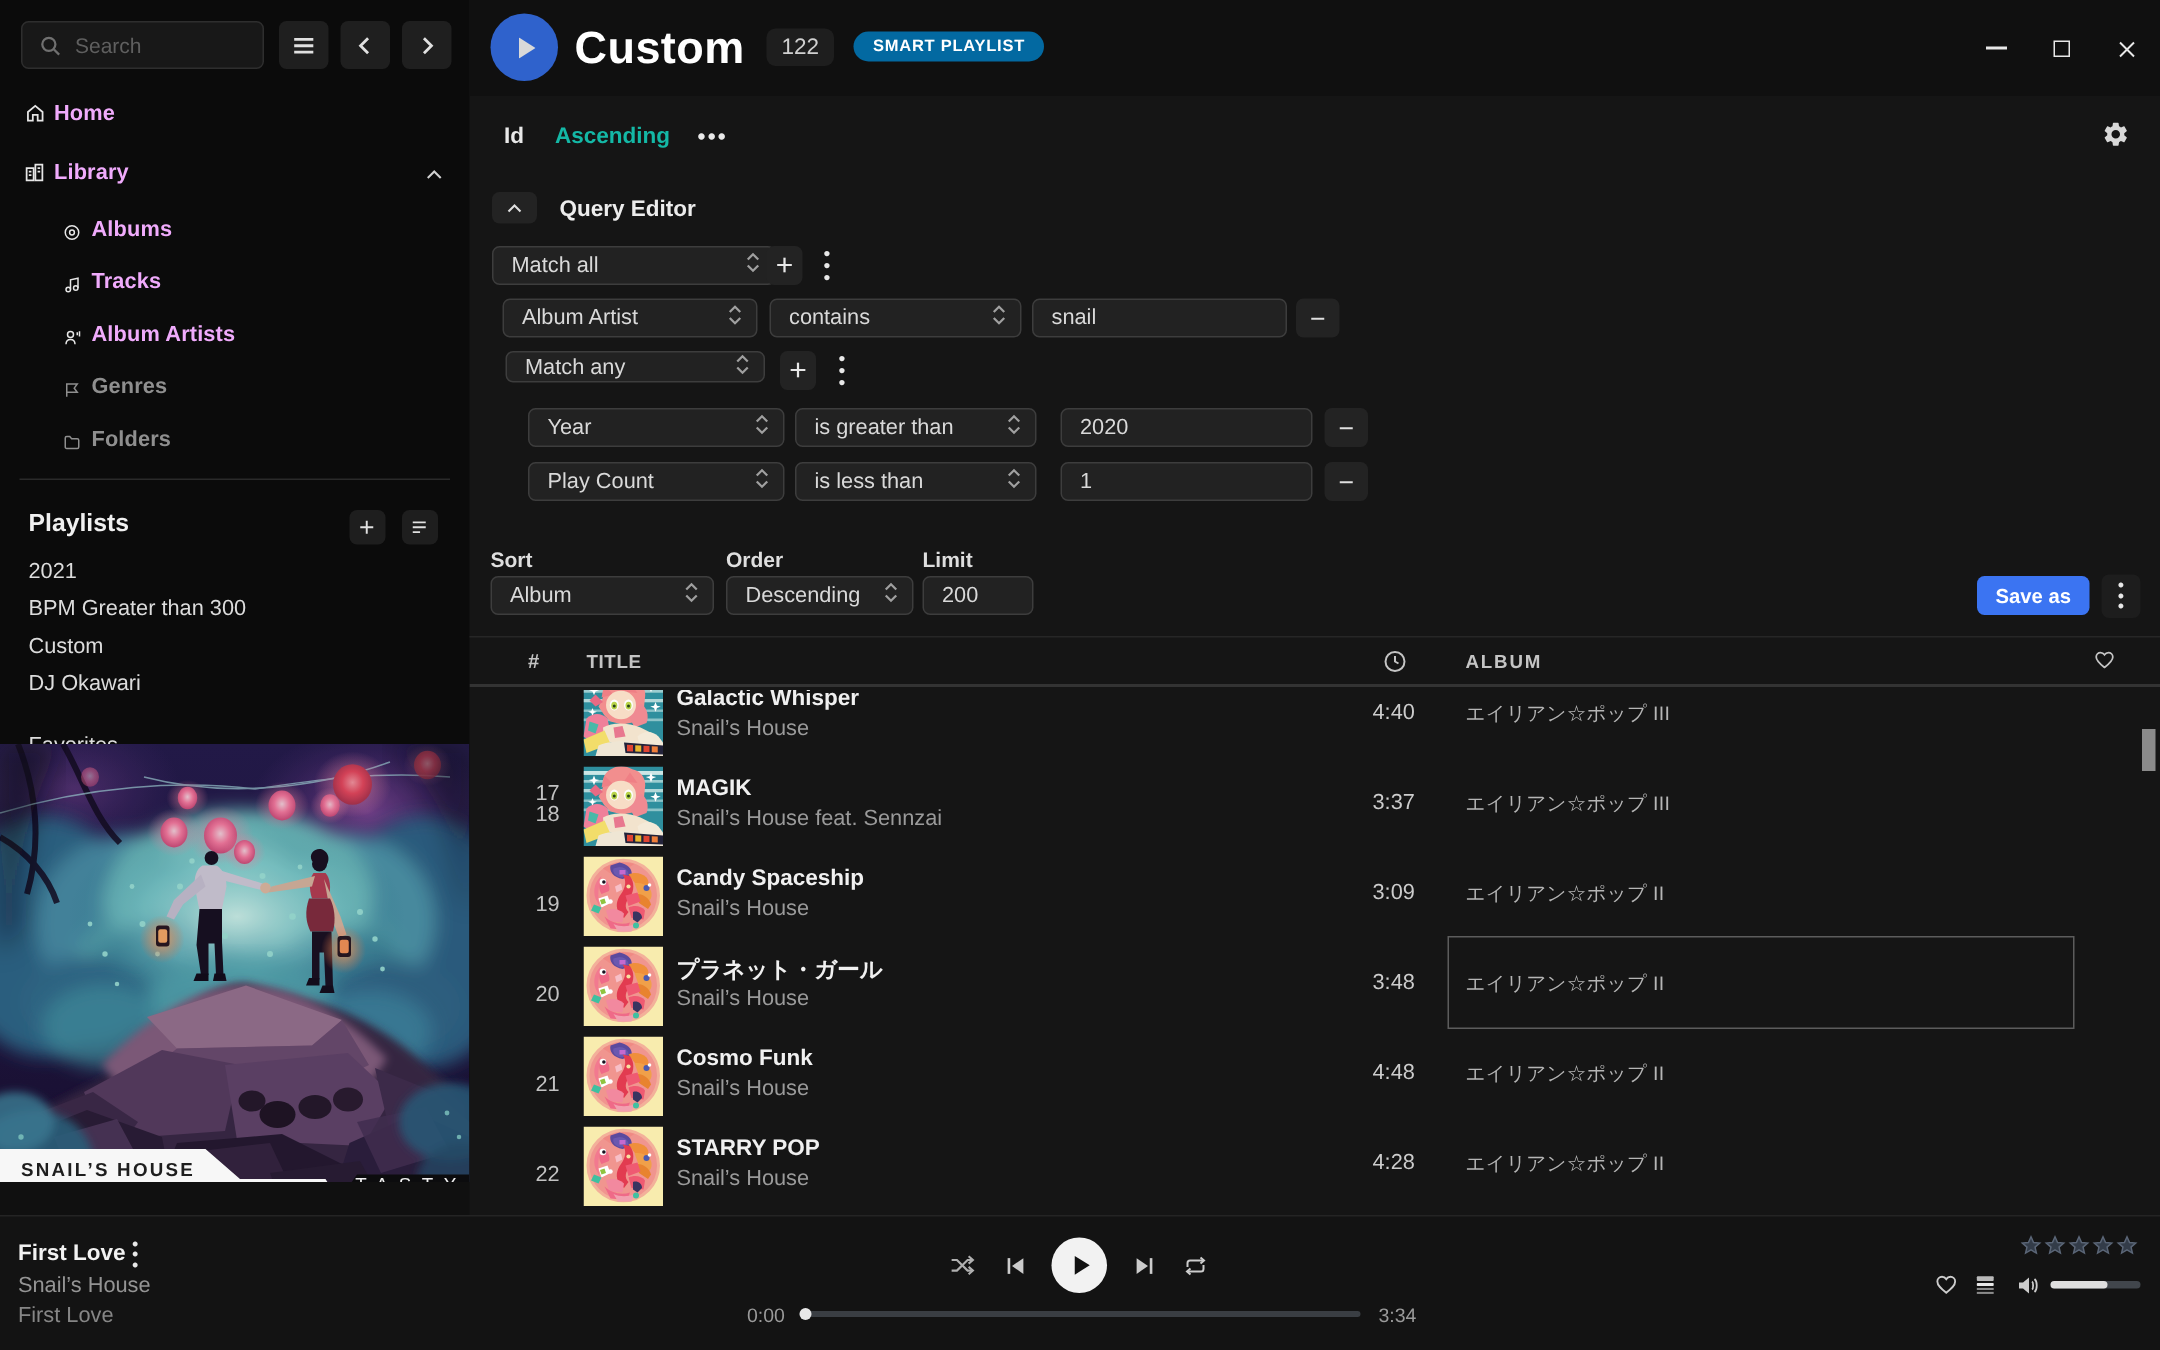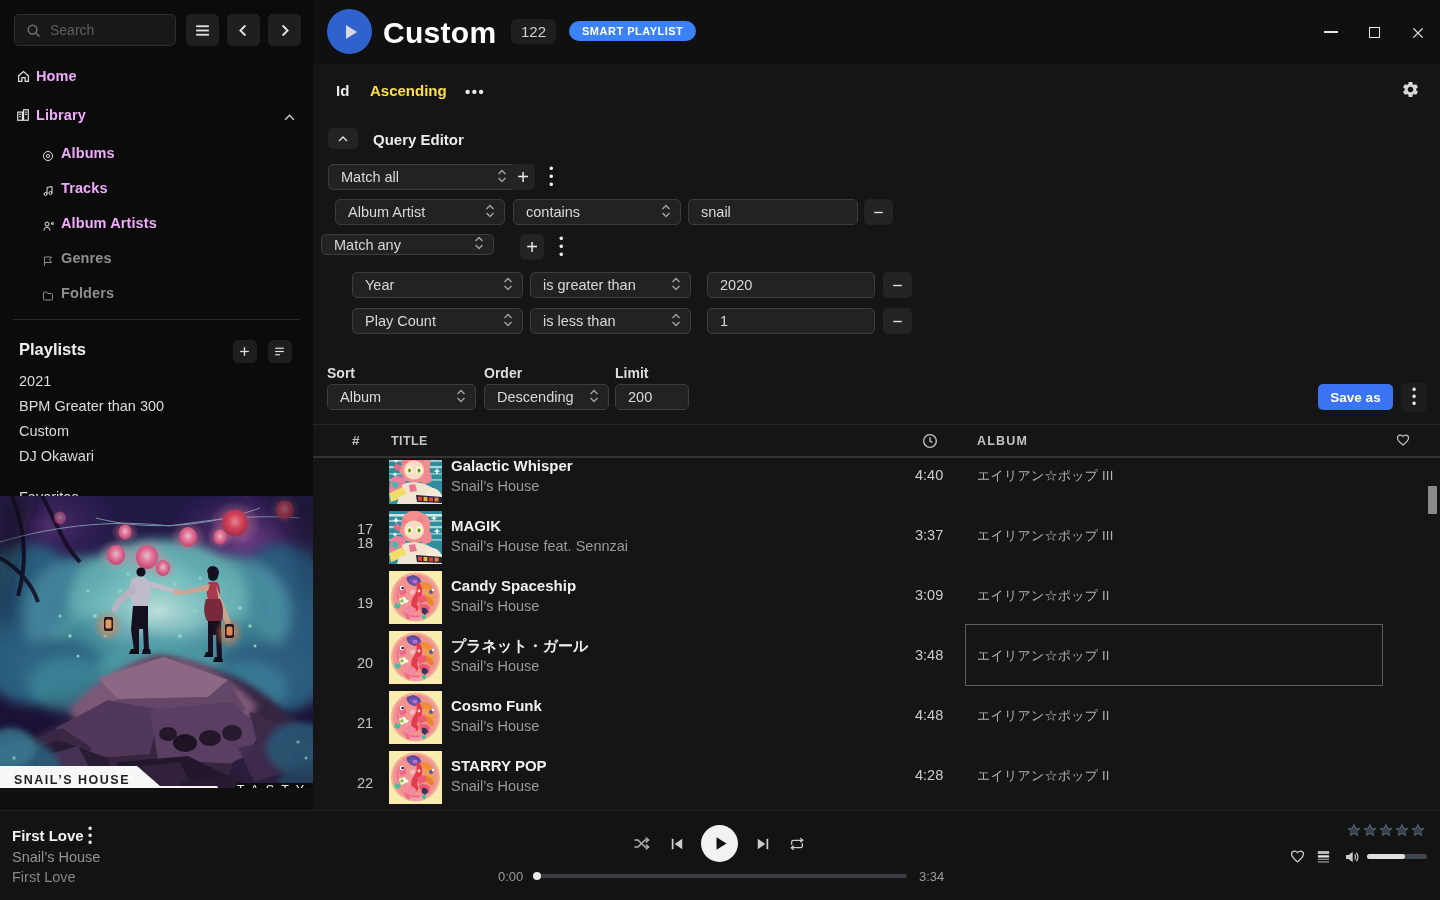--- a/index.html
+++ b/index.html
@@ -16,21 +16,21 @@
     display:flex; align-items:center; }
   .navtxt { font-size:14.5px; font-weight:700; color:#f0abfc; letter-spacing:.1px; }
   .navdim { color:#8f8f8f; }
   .plitem { font-size:14.5px; color:#dcdcdc; }
 
   
   #main { left:313px; top:0; width:1127px; height:810px; background:#151515; }
   #pageheader { left:0; top:0; width:1127px; height:64px; background:#101010; }
   .badge167 { background:#1e1e1e; border-radius:6px; color:#d0d0d0; font-size:15px;
     padding:4px 10px; }
-  .smartpill { background:#3b82f6; border-radius:15px; color:#fff; font-size:11px;
+  .smartpill { background:#0369a1; border-radius:15px; color:#fff; font-size:11px;
     font-weight:700; letter-spacing:.5px; padding:4px 13px; }
 
   .sel { background:#222222; border:1px solid #3d3d3d; border-radius:5px; color:#d9d9d9;
     font-size:14.5px; display:flex; align-items:center; padding-left:12px; }
   .sel .cars { margin-left:auto; margin-right:9px; color:#9a9a9a; }
   .qbtn { background:#232323; border-radius:5px; color:#e8e8e8; display:flex;
     align-items:center; justify-content:center; }
   .lbl { font-size:14px; font-weight:700; color:#dedede; }
 
   
@@ -459,21 +459,21 @@
     <div class="abs" style="left:1011px; top:31px; width:14px; height:2px; background:#e8e8e8;"></div>
     <div class="abs" style="left:1056px; top:27px; width:11px; height:11px; border:1.6px solid #e8e8e8;"></div>
     <div class="abs" style="left:1098px; top:26px;">
       <svg width="14" height="14" viewBox="0 0 24 24" fill="none" stroke="#e8e8e8" stroke-width="2.2">
           <line x1="4" y1="4" x2="20" y2="20"></line>
           <line x1="20" y1="4" x2="4" y2="20"></line>
         </svg>
     </div>
 
     <div class="abs" style="left:23px; top:82px; font-size:15px; font-weight:700; color:#e8e8e8;">Id</div>
-    <div class="abs" style="left:57px; top:82px; font-size:15px; font-weight:700; color:#fde047;">Ascending</div>
+    <div class="abs" style="left:57px; top:82px; font-size:15px; font-weight:700; color:#14b8a6;">Ascending</div>
     <div class="abs" style="left:152px; top:83px; font-size:15px; font-weight:700; color:#e8e8e8; letter-spacing:1.5px;">•••</div>
     <div class="abs" style="left:1088px; top:80px;">
       <svg width="19" height="19" viewBox="0 0 24 24" fill="#d8d8d8">
           <path d="M19.14 12.94c.04-.3.06-.61.06-.94 0-.32-.02-.64-.07-.94l2.03-1.58c.18-.14.23-.41.12-.61l-1.92-3.32c-.12-.22-.37-.29-.59-.22l-2.39.96c-.5-.38-1.03-.7-1.62-.94L14.4 2.81c-.04-.24-.24-.41-.48-.41h-3.84c-.24 0-.43.17-.47.41L9.25 5.35c-.59.24-1.13.57-1.62.94l-2.39-.96c-.22-.08-.47 0-.59.22L2.74 8.87c-.12.21-.08.47.12.61l2.03 1.58c-.05.3-.09.63-.09.94s.02.64.07.94l-2.03 1.58c-.18.14-.23.41-.12.61l1.92 3.32c.12.22.37.29.59.22l2.39-.96c.5.38 1.03.7 1.62.94l.36 2.54c.05.24.24.41.48.41h3.84c.24 0 .44-.17.47-.41l.36-2.54c.59-.24 1.13-.56 1.62-.94l2.39.96c.22.08.47 0 .59-.22l1.92-3.32c.12-.22.07-.47-.12-.61l-2.01-1.58zM12 15.6c-1.98 0-3.6-1.62-3.6-3.6s1.62-3.6 3.6-3.6 3.6 1.62 3.6 3.6-1.62 3.6-3.6 3.6z"></path>
         </svg>
     </div>
 
     <div class="abs qbtn" style="left:15px; top:128px; width:30px; height:21px;">
       <svg width="12" height="12" viewBox="0 0 24 24" fill="none" stroke="#e0e0e0" stroke-width="2.8">
           <polyline points="4,16 12,8 20,16"></polyline>
@@ -496,21 +496,21 @@
             <path d="M1.5 7 L5 3.5 L8.5 7"></path>
             <path d="M1.5 11 L5 14.5 L8.5 11"></path>
           </svg></span></div>
     <div class="abs sel" style="left:375px; top:199px; width:170px; height:26px;">snail</div>
     <div class="abs qbtn" style="left:551px; top:199px; width:29px; height:26px;">
       <svg width="13" height="13" viewBox="0 0 24 24" fill="none" stroke="#e0e0e0" stroke-width="2.6">
           <line x1="4" y1="12" x2="20" y2="12"></line>
         </svg>
     </div>
 
-    <div class="abs sel" style="left:8px; top:234px; width:173px; height:21px;">Match any<span class="cars"><svg width="10" height="18" viewBox="0 0 10 18" fill="none" stroke="#9f9f9f" stroke-width="1.5">
+    <div class="abs sel" style="left:24px; top:234px; width:173px; height:21px;">Match any<span class="cars"><svg width="10" height="18" viewBox="0 0 10 18" fill="none" stroke="#9f9f9f" stroke-width="1.5">
             <path d="M1.5 7 L5 3.5 L8.5 7"></path>
             <path d="M1.5 11 L5 14.5 L8.5 11"></path>
           </svg></span></div>
     <div class="abs qbtn" style="left:207px; top:234px; width:24px; height:26px; font-size:20px;">+</div>
     <div class="abs" style="left:246px; top:235px; color:#e8e8e8; font-size:13px; line-height:8px;">•<br>•<br>•</div>
 
     <div class="abs sel" style="left:39px; top:272px; width:171px; height:26px;">Year<span class="cars"><svg width="10" height="18" viewBox="0 0 10 18" fill="none" stroke="#9f9f9f" stroke-width="1.5">
             <path d="M1.5 7 L5 3.5 L8.5 7"></path>
             <path d="M1.5 11 L5 14.5 L8.5 11"></path>
           </svg></span></div>

